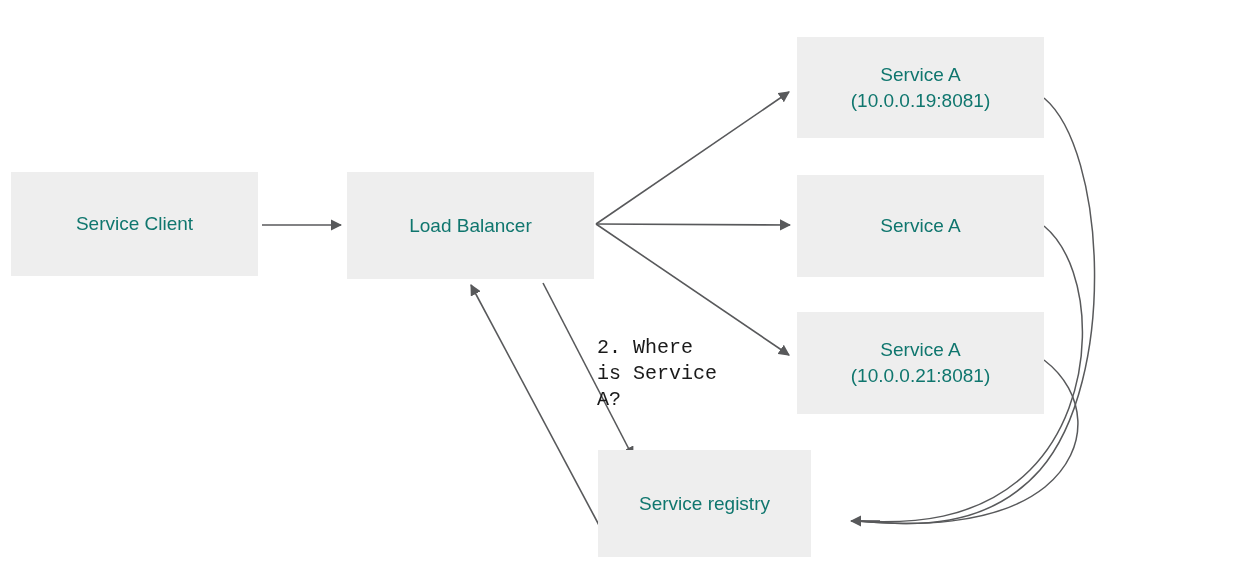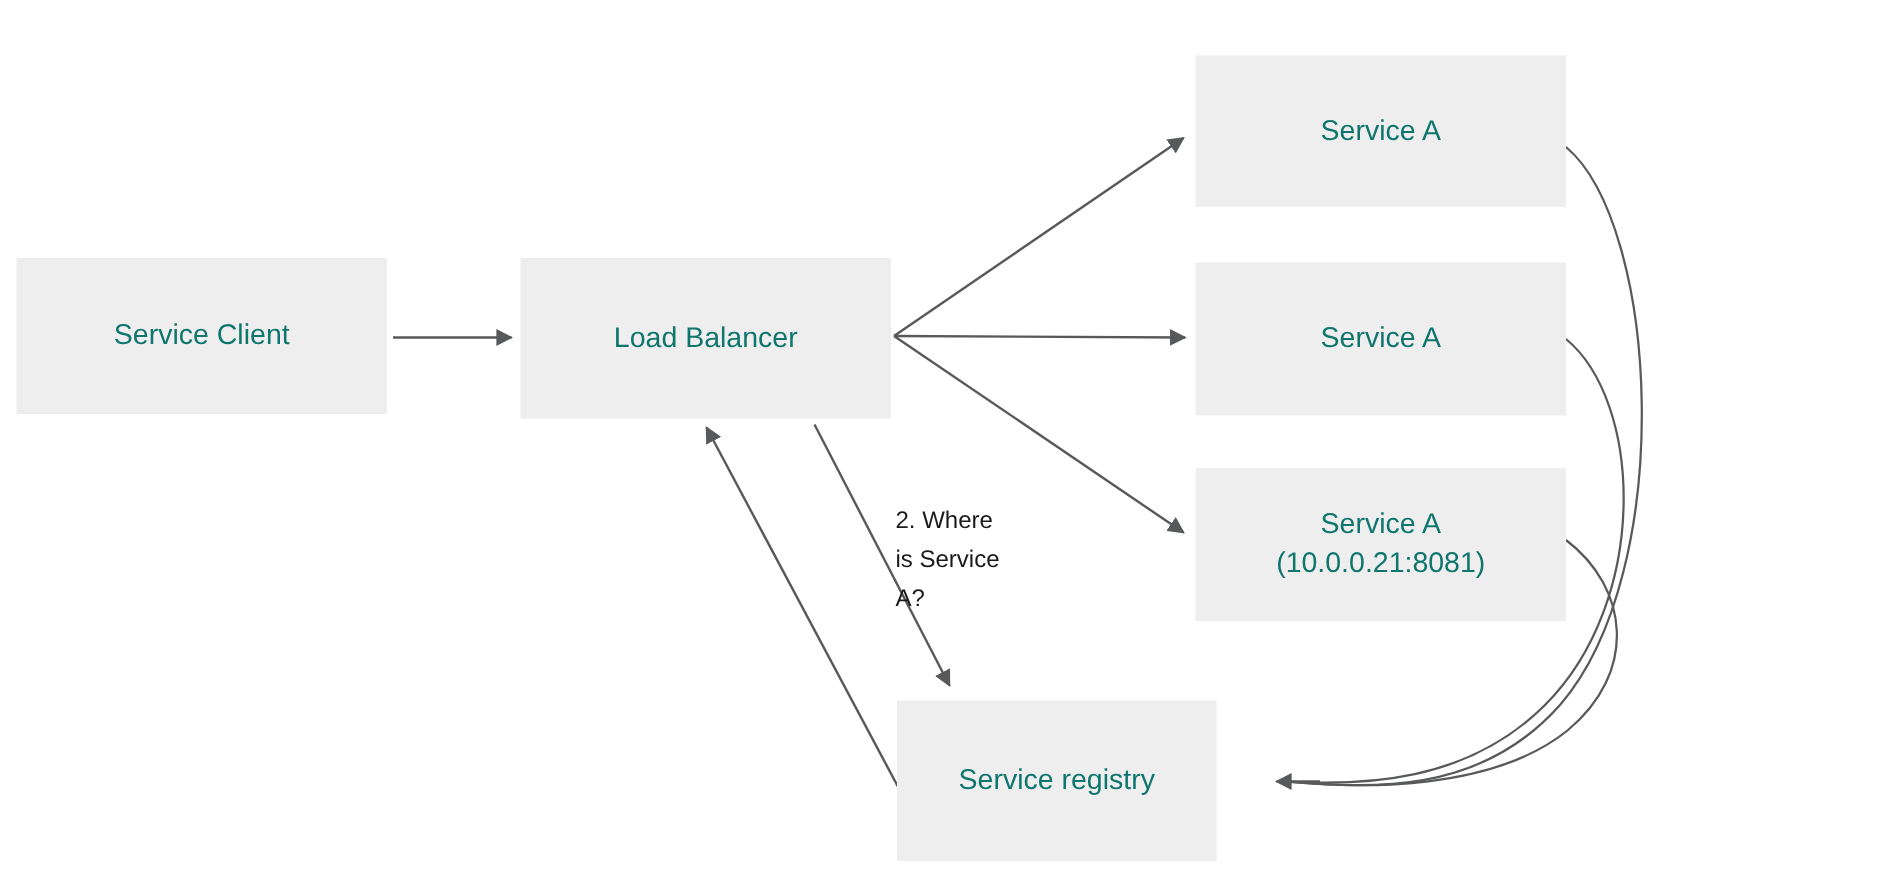--- a/index.html
+++ b/index.html
@@ -26,24 +26,25 @@
     color: #0f766e;
     font-size: 19px;
     line-height: 26px;
     text-align: center;
     box-sizing: border-box;
   }
   .node .line2 { white-space: nowrap; }
   .label {
     position: absolute;
     color: #1a1a1a;
-    font-size: 16px;
+    font-size: 20px;
     line-height: 26px;
     white-space: pre-line;
     text-align: left;
+    font-family: Liberation Mono, monospace;
   }
   svg.edges {
     position: absolute;
     left: 0;
     top: 0;
     width: 1258px;
     height: 588px;
     pointer-events: none;
   }
   .edge {
@@ -56,21 +57,21 @@
     stroke: #58595b;
     stroke-width: 1.5;
   }
 
   
   #node-service-client   { left: 11px;  top: 172px; width: 247px; height: 104px; }
   #node-load-balancer    { left: 347px; top: 172px; width: 247px; height: 107px; }
   #node-service-a-1      { left: 797px; top: 37px;  width: 247px; height: 101px; }
   #node-service-a-2      { left: 797px; top: 175px; width: 247px; height: 102px; }
   #node-service-a-3      { left: 797px; top: 312px; width: 247px; height: 102px; }
-  #node-service-registry { left: 598px; top: 467px; width: 213px; height: 107px; }
+  #node-service-registry { left: 598px; top: 450px; width: 213px; height: 107px; }
 
   
   #label-register-service { left: 1111px; top: 336px; }
   #label-where-is-service { left: 597px;  top: 335px; }
   #label-located-in       { left: 360px;  top: 362px; }
 </style>
 </head>
 <body>
 
 <div id="canvas">
@@ -105,20 +106,21 @@
   <div class="node" id="node-service-client">
     <span class="line1">Service Client</span>
   </div>
 
   <div class="node" id="node-load-balancer">
     <span class="line1">Load Balancer</span>
   </div>
 
   <div class="node" id="node-service-a-1">
     <span class="line1">Service A</span>
+    <span class="line2">(10.0.0.19:8081)</span>
   </div>
 
   <div class="node" id="node-service-a-2">
     <span class="line1">Service A</span>
   </div>
 
   <div class="node" id="node-service-a-3">
     <span class="line1">Service A</span>
     <span class="line2">(10.0.0.21:8081)</span>
   </div>

